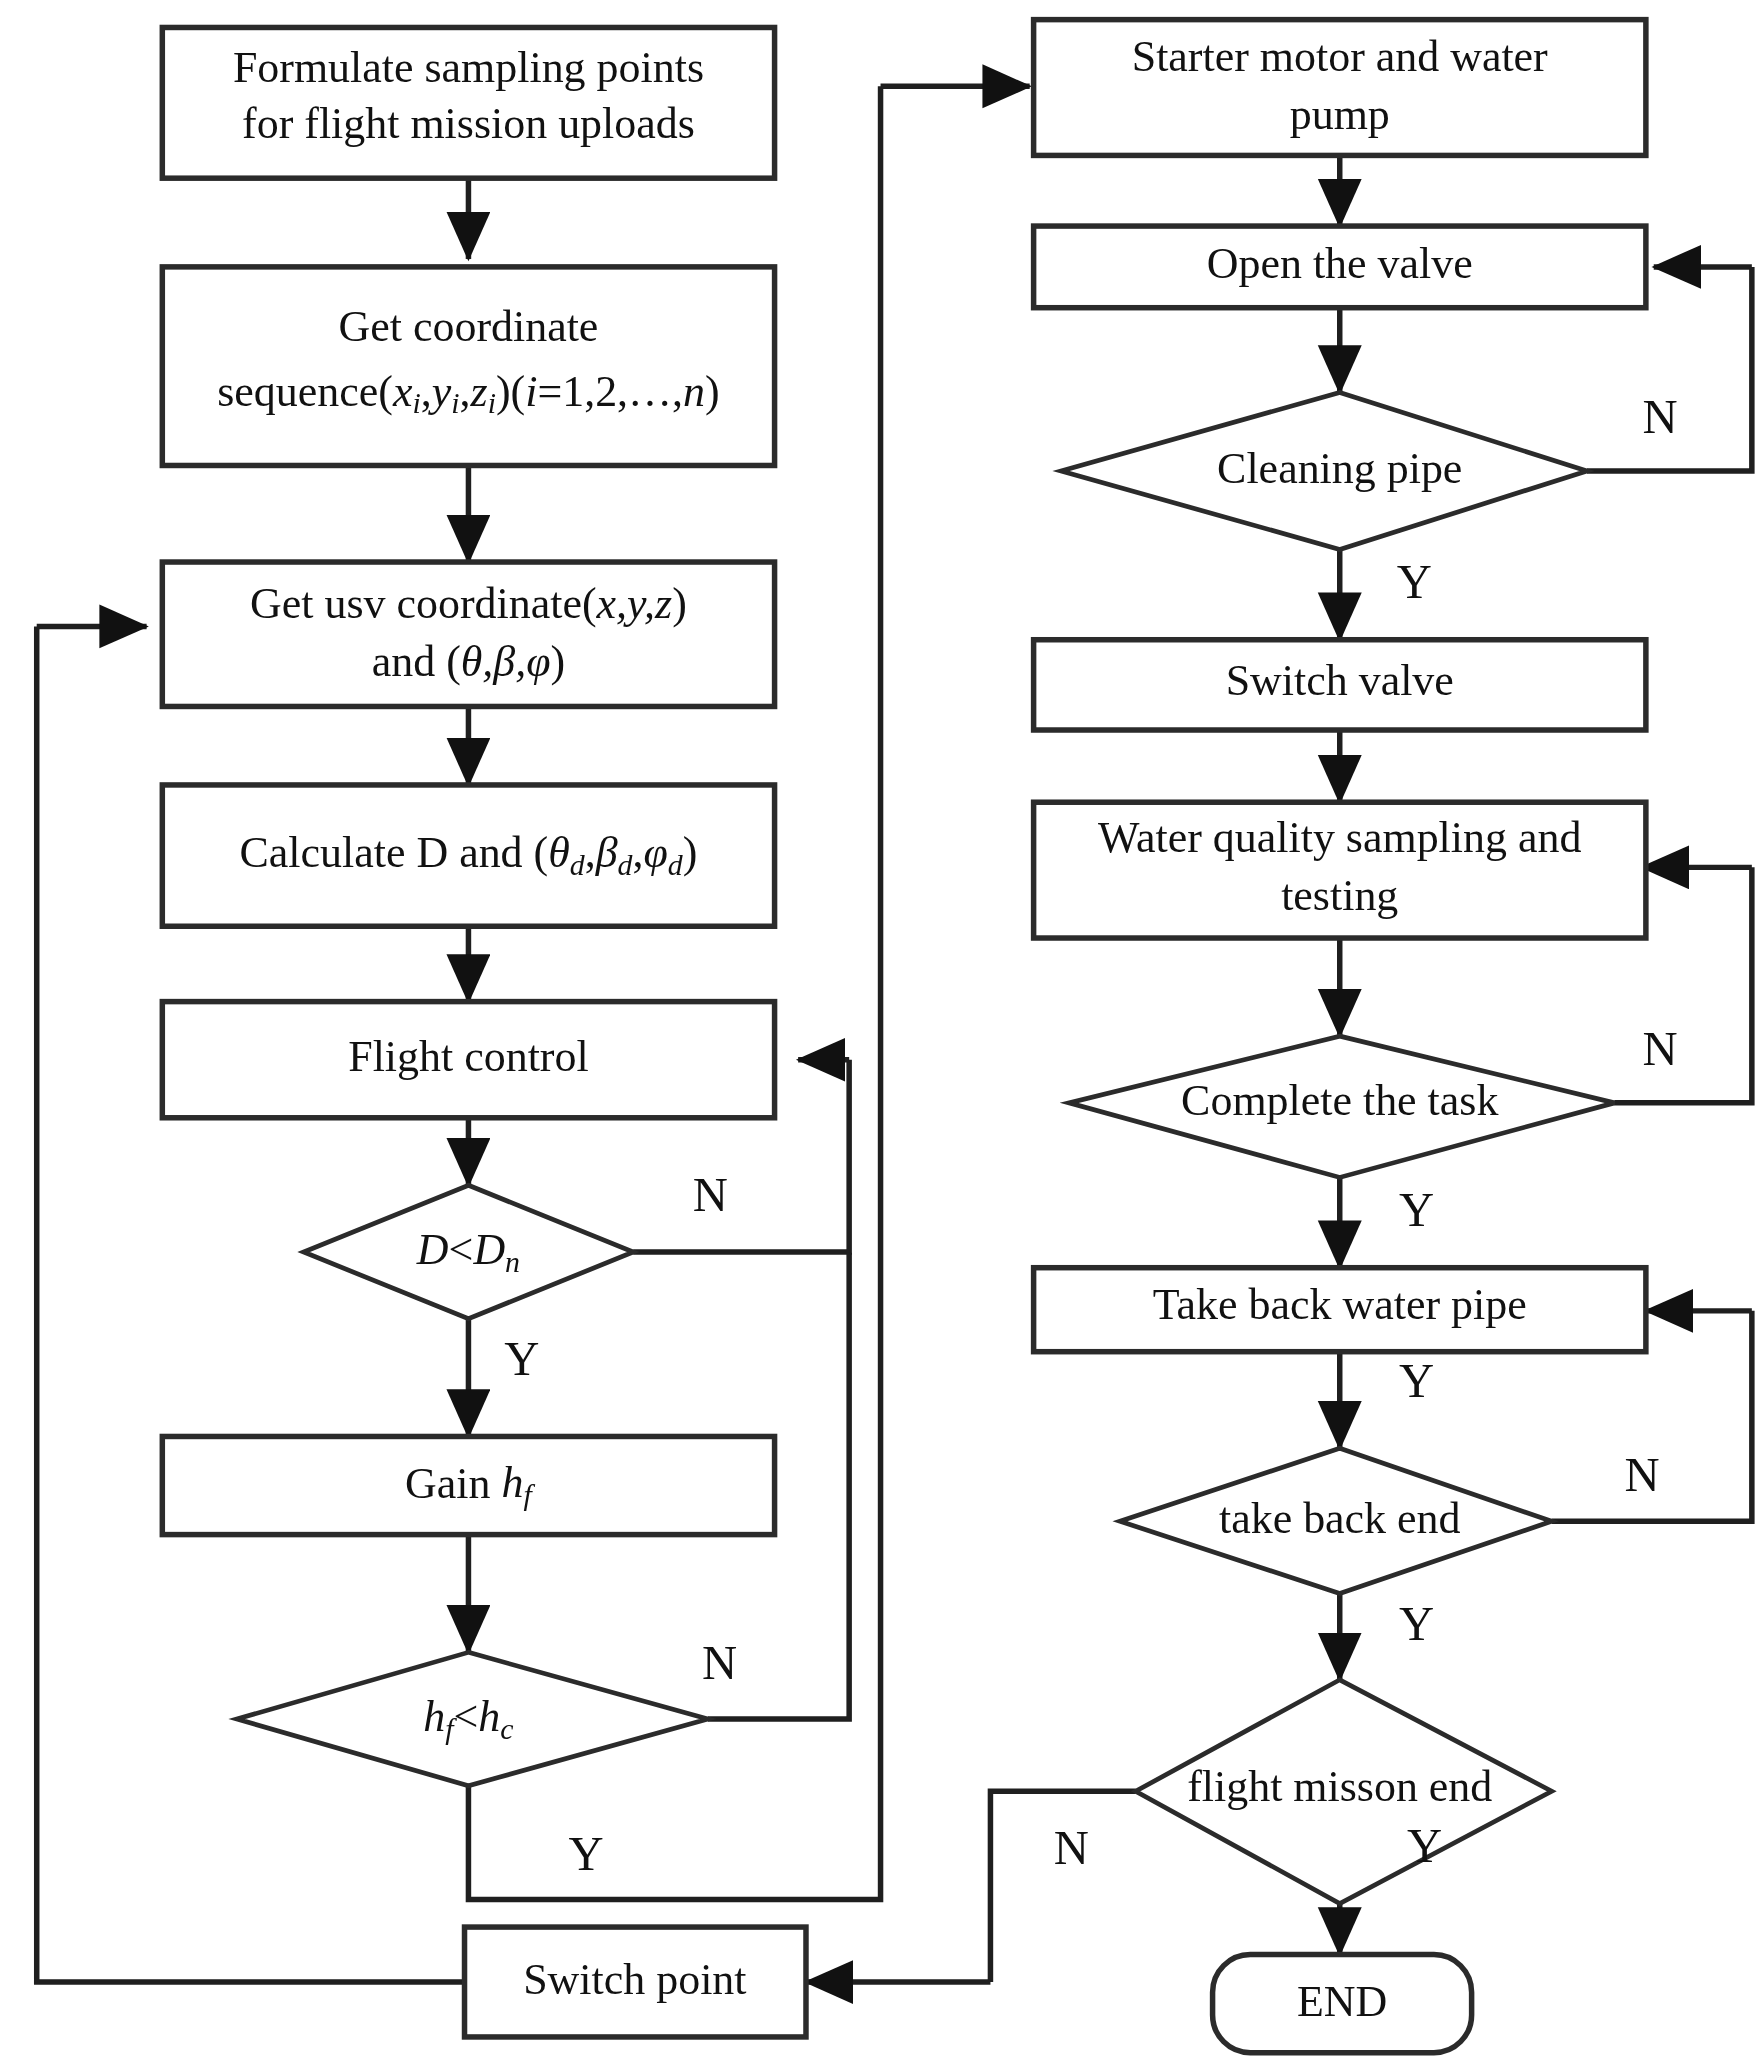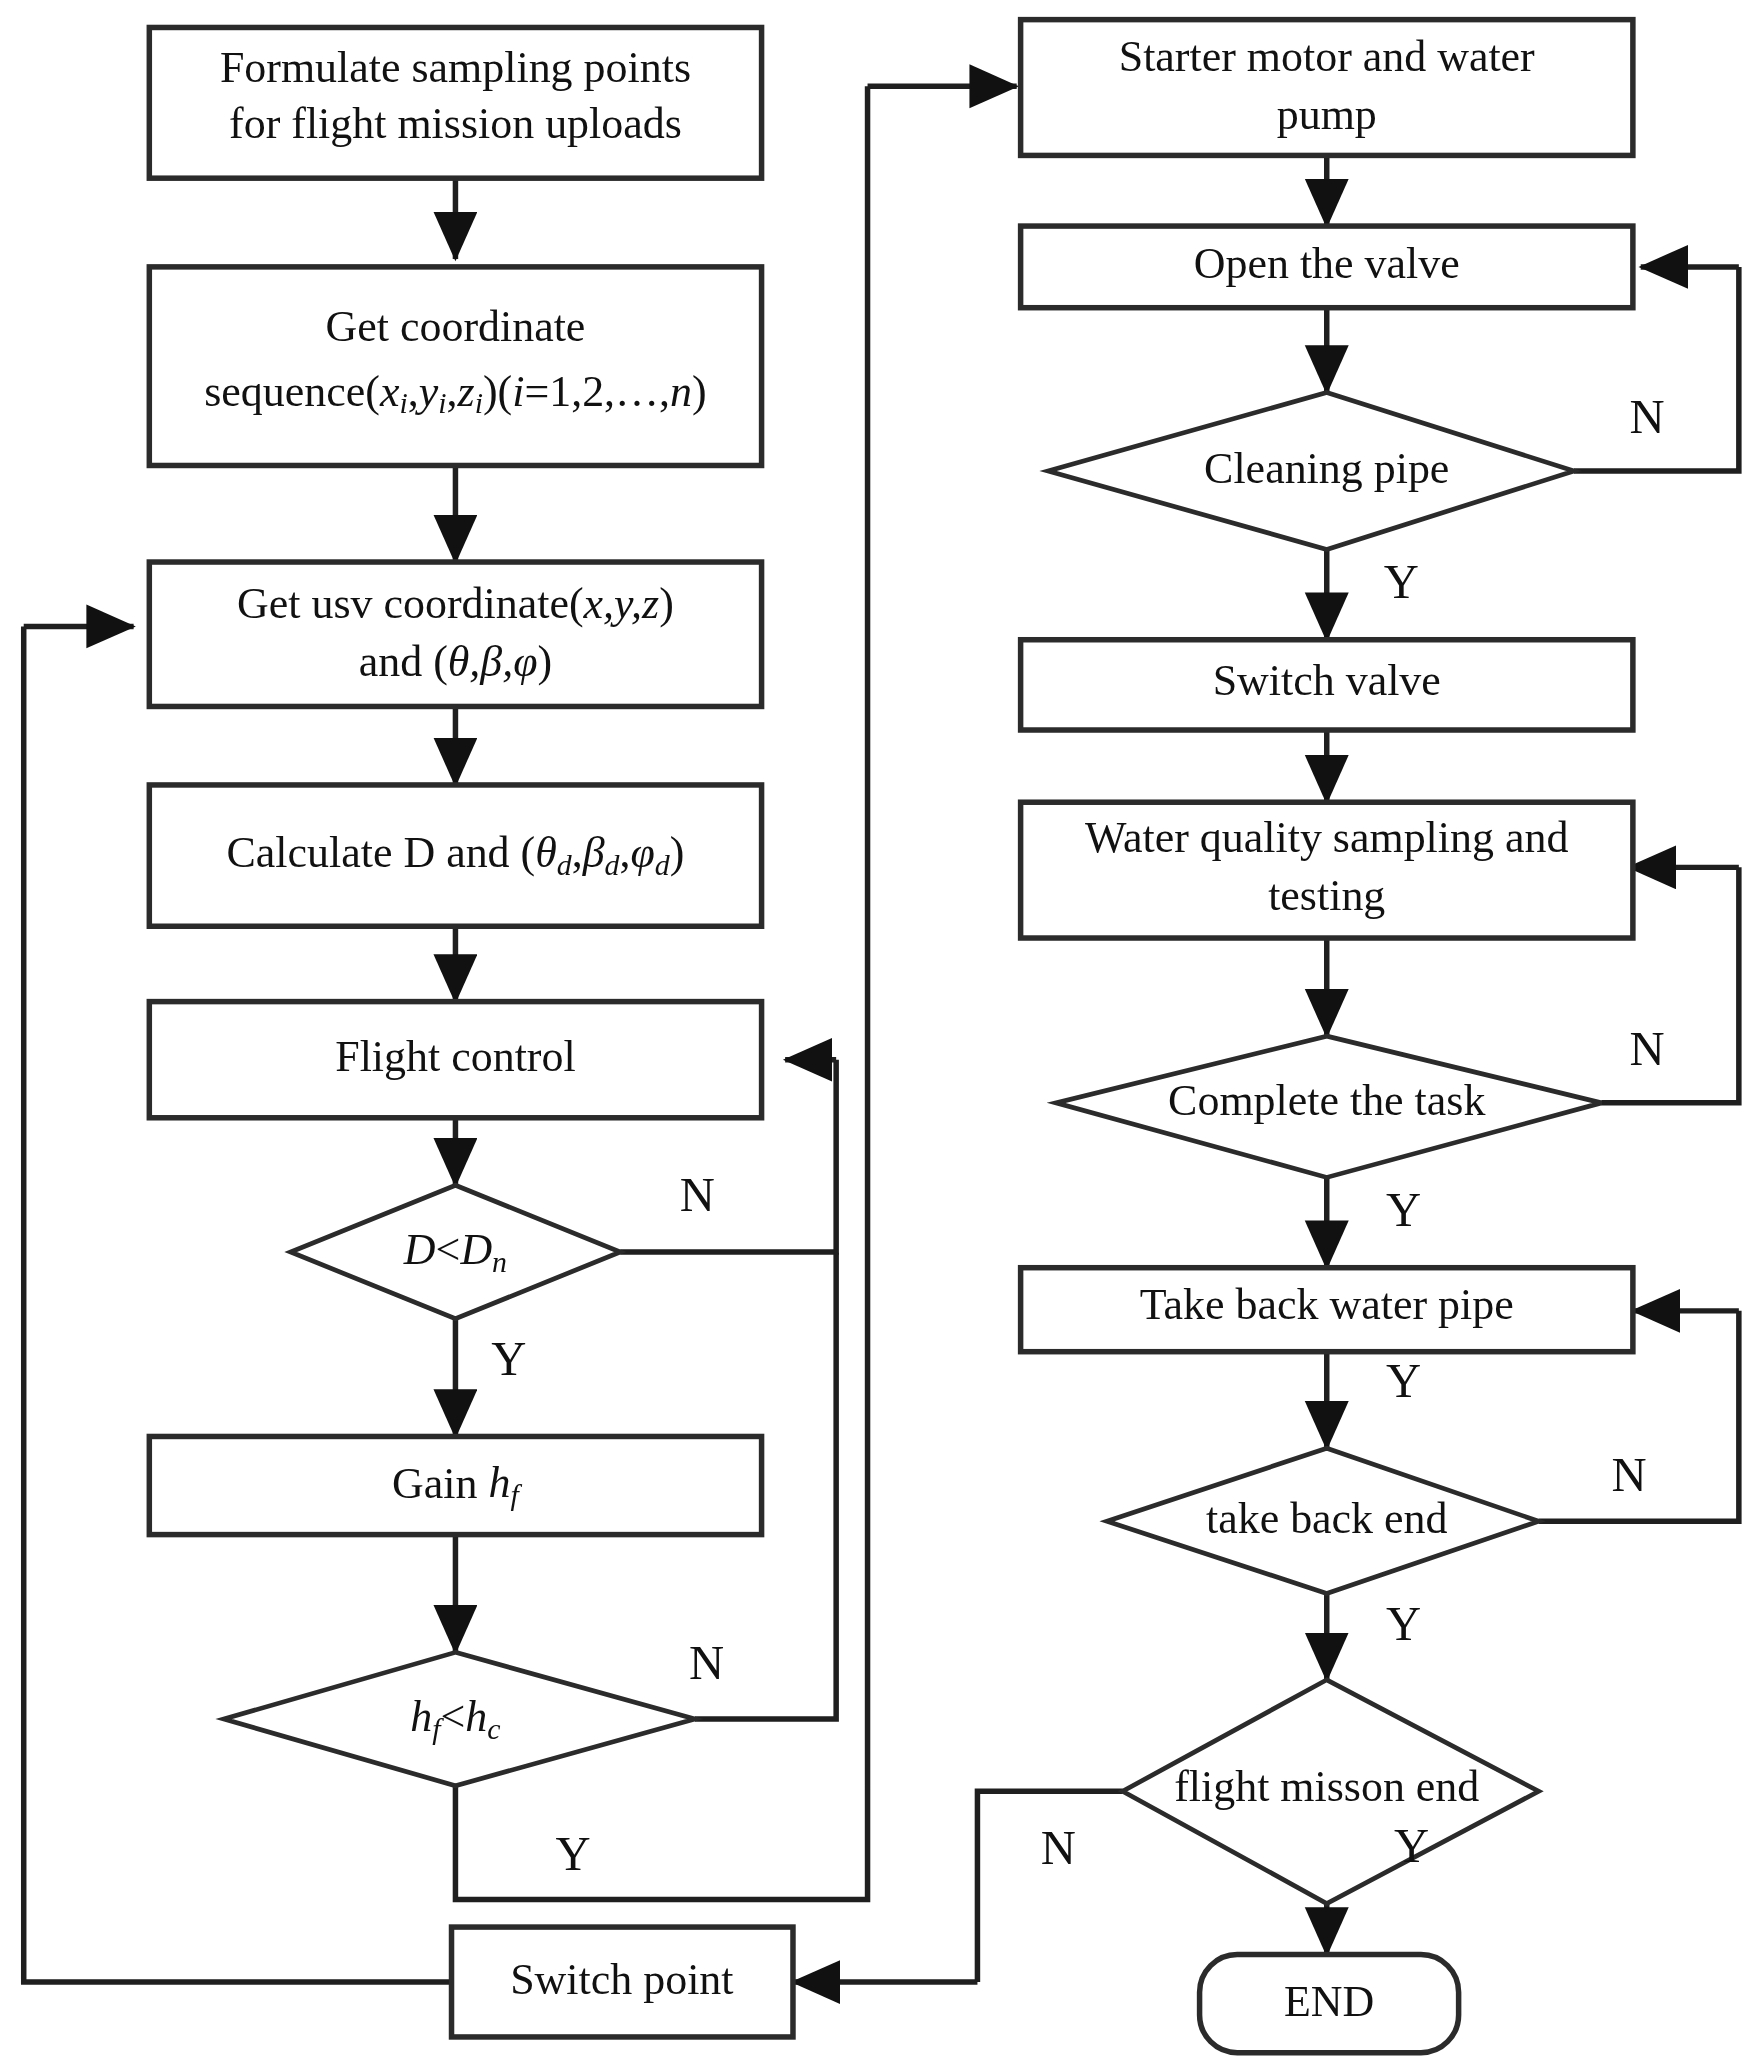--- a/index.html
+++ b/index.html
@@ -6,20 +6,21 @@
     margin: 0;
     padding: 0;
     background: #ffffff;
   }
   #flow-root {
     position: relative;
     width: 1691px;
     height: 2066px;
     background: #ffffff;
     font-family: "Liberation Serif", "DejaVu Serif", serif;
+    margin-left: 13px;
   }
   svg#flow-svg {
     position: absolute;
     left: 0;
     top: 0;
     width: 1761px;
     height: 2066px;
     display: block;
   }
   .node-shape {

